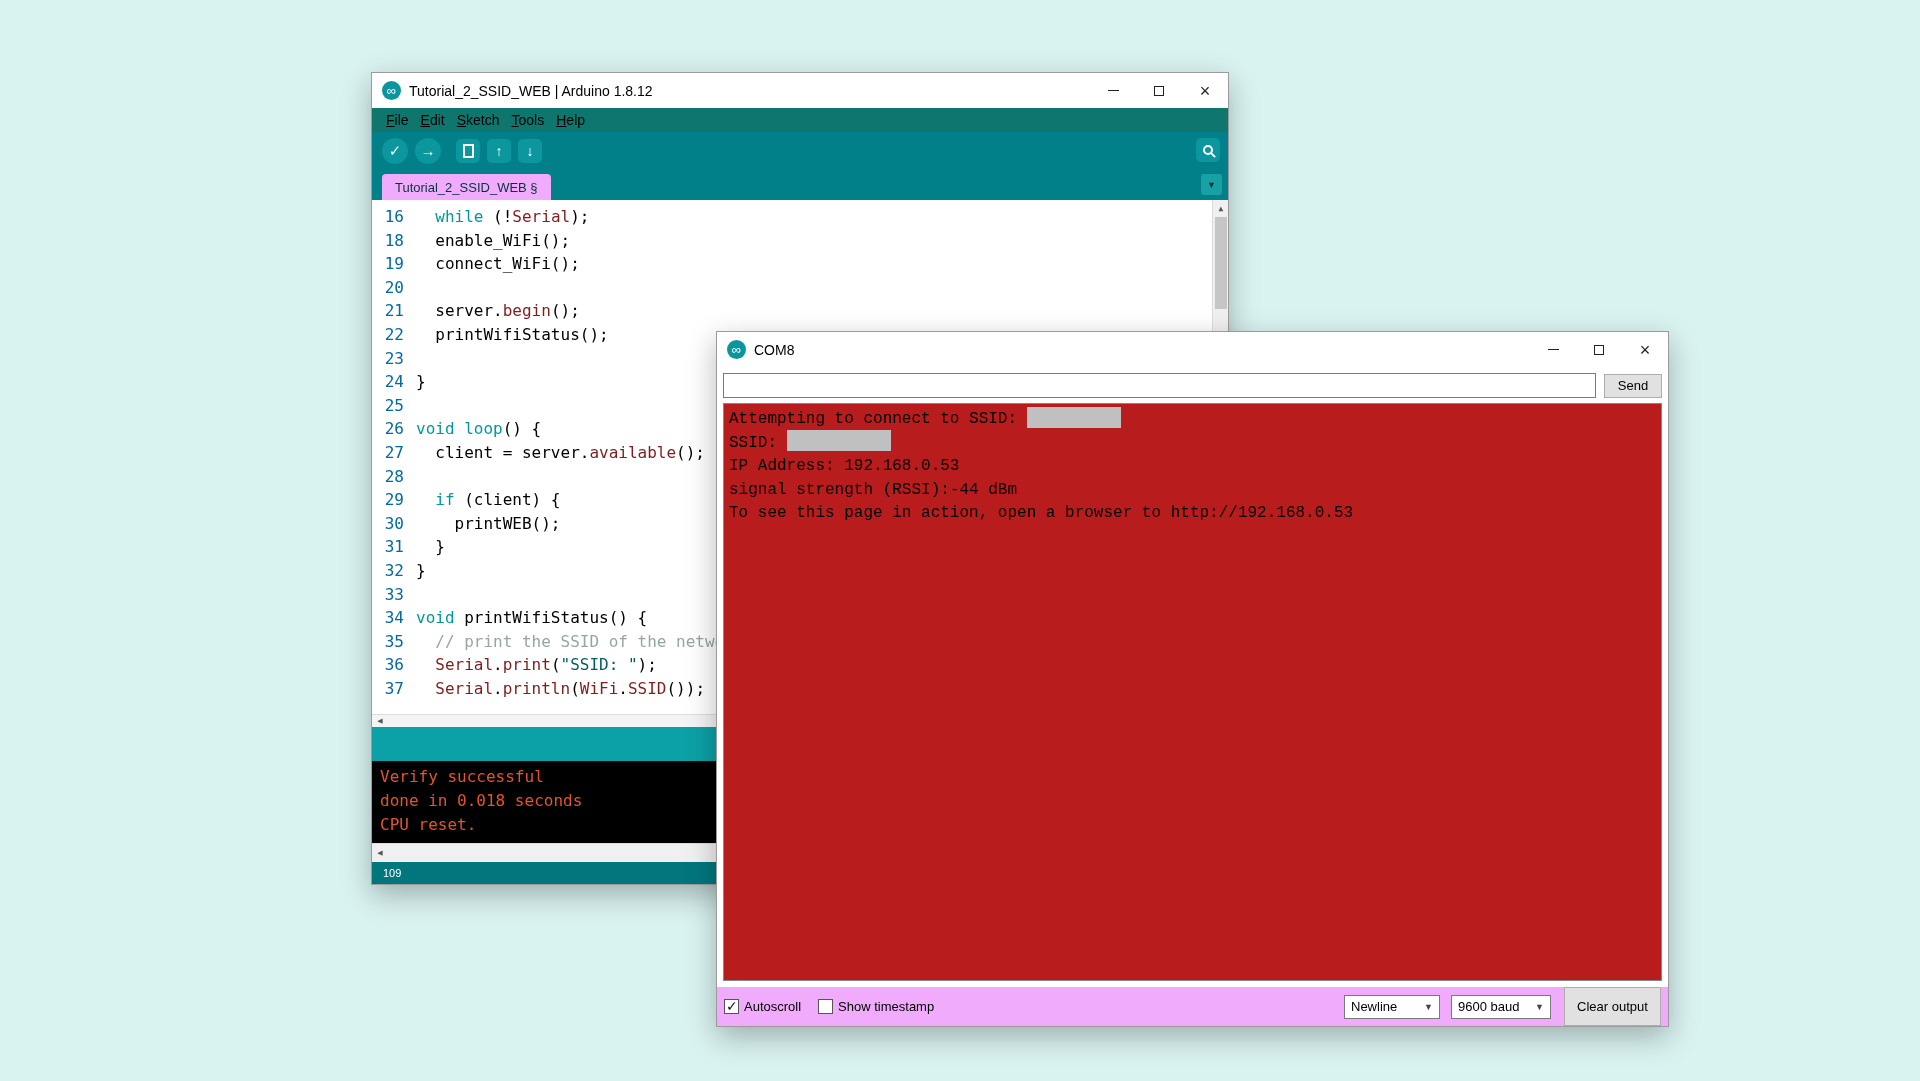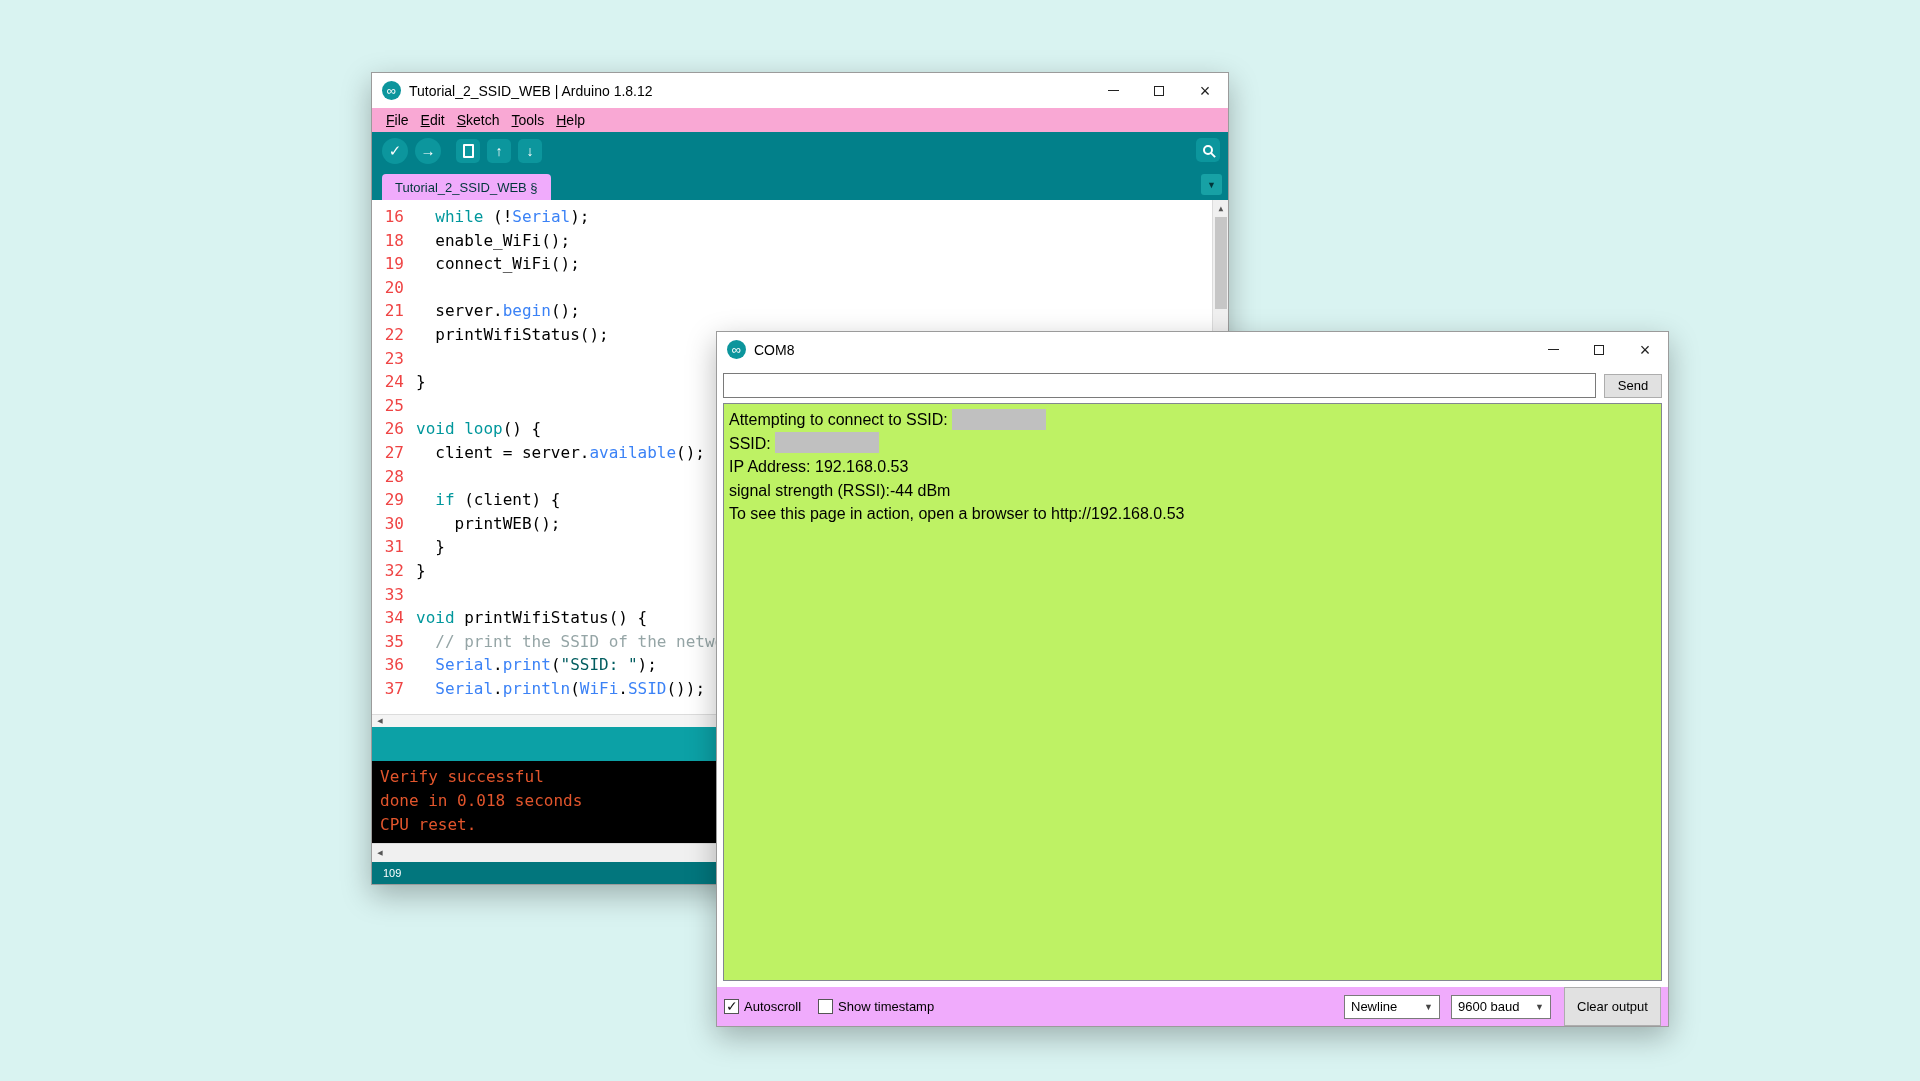--- a/index.html
+++ b/index.html
@@ -35,21 +35,21 @@
   .win-controls { margin-left: auto; display: flex; height: 100%; }
   .win-btn { width: 46px; height: 100%; display: flex; align-items: center; justify-content: center; }
   .min-bar { width: 11px; height: 1px; background: #222; display: block; }
   .max-box { width: 10px; height: 10px; border: 1px solid #222; display: block; }
   .close-x { font-size: 18px; line-height: 18px; color: #222; }
   
   #ide { left: 371px; top: 72px; width: 858px; height: 813px; z-index: 1; }
   .menubar {
     height: 24px; flex: 0 0 24px;
     display: flex; align-items: center;
-    padding-left: 8px; background: #f9a8d4;
+    padding-left: 8px; background: #0f766e;
     font-size: 14px;
   }
   .menu-item { padding: 0 6px; white-space: nowrap; }
   .toolbar {
     height: 37px; flex: 0 0 37px;
     background: #02808a;
     display: flex; align-items: center;
     padding-left: 10px; gap: 7px;
     position: relative;
   }
@@ -90,24 +90,24 @@
     font-size: 9px;
   }
   .editor {
     height: 514px; flex: 0 0 514px;
     background: #fff; position: relative; overflow: hidden;
     font-family: "DejaVu Sans Mono", monospace;
     font-size: 16px;
     padding-top: 5px;
   }
   .code-line { height: 23.6px; line-height: 23.6px; display: flex; white-space: pre; }
-  .gutter { flex: 0 0 44px; text-align: right; padding-right: 12px; color: #ef4444; }
+  .gutter { flex: 0 0 44px; text-align: right; padding-right: 12px; color: #0369a1; }
   .code-text { white-space: pre; color: #000; }
   .sk { color: #00979c; }
-  .sf { color: #3b82f6; }
+  .sf { color: #7f1d1d; }
   .ss { color: #005c5f; }
   .sc { color: #95a5a6; }
   .vscroll {
     position: absolute; right: 0; top: 0; bottom: 0; width: 16px;
     background: #f0f0f0; border-left: 1px solid #dcdcdc;
   }
   .vscroll .arrow-up { width: 16px; height: 16px; display: flex; align-items: center; justify-content: center; font-size: 8px; color: #555; background: #f0f0f0; }
   .vscroll .thumb { position: absolute; top: 17px; left: 2px; width: 12px; height: 92px; background: #c6c6c6; }
   .hscroll {
     height: 13px; flex: 0 0 13px;
@@ -153,23 +153,23 @@
   }
   .send-btn {
     flex: 0 0 58px; height: 24px;
     background: #e1e1e1; border: 1px solid #adadad;
     font-size: 13px; font-family: "Liberation Sans", sans-serif;
   }
   .serial-output {
     flex: 1 1 auto;
     margin: 0 6px 6px 6px;
     border: 1px solid #828790;
-    background: #bef264;
+    background: #b91c1c;
     overflow: hidden;
-    font-family: Liberation Sans, sans-serif;
+    font-family: Liberation Mono, monospace;
     font-size: 16px;
     padding: 4px 5px;
   }
   .serial-line { height: 23.5px; line-height: 23.5px; white-space: pre; }
   .redacted { display: inline-block; height: 21px; background: #c0c0c0; vertical-align: middle; margin-top: -3px; }
   .serial-bottom {
     flex: 0 0 30px;
     display: flex; align-items: center;
     padding: 0 7px; gap: 5px;
     background: #f0abfc;

